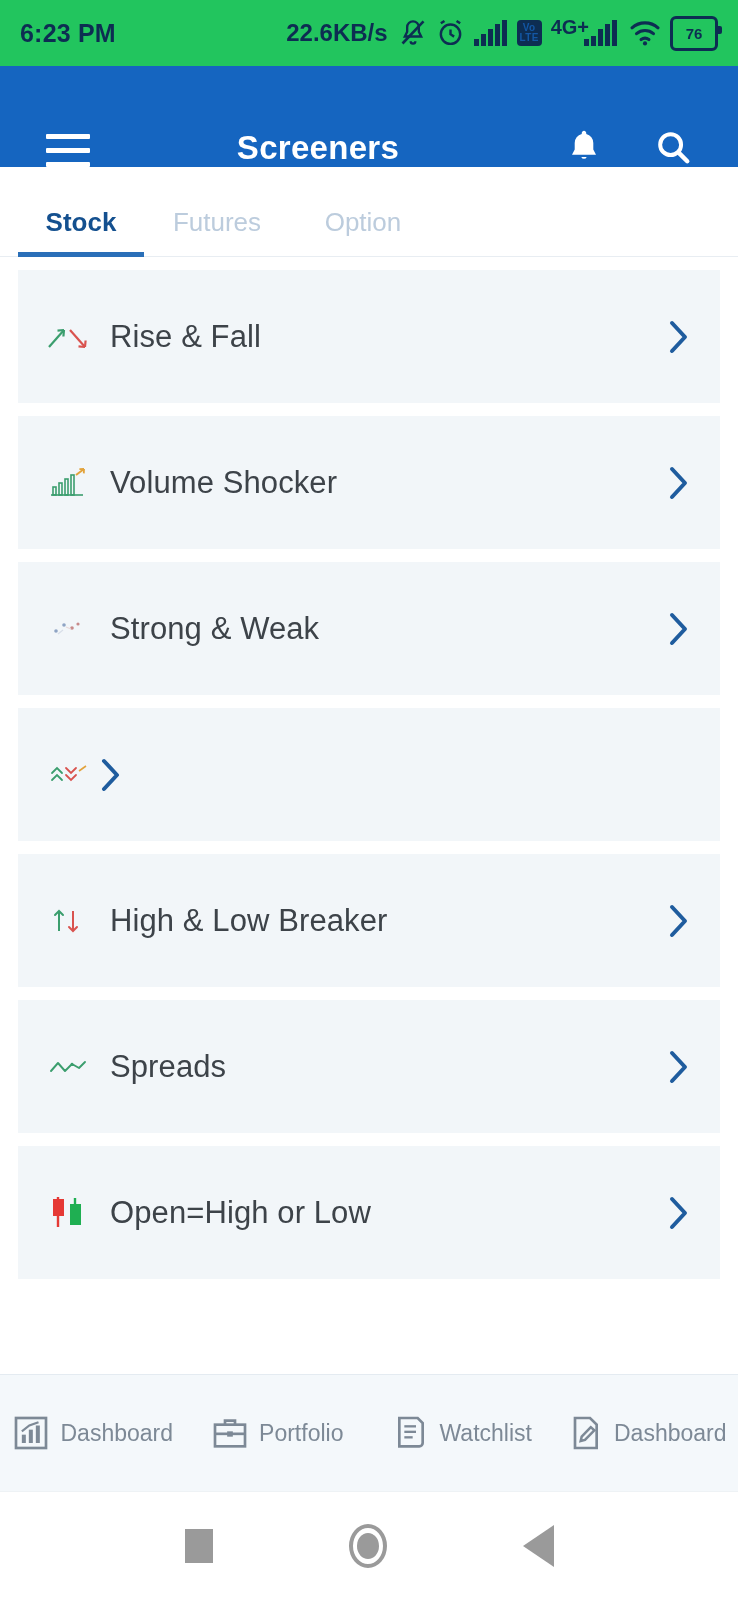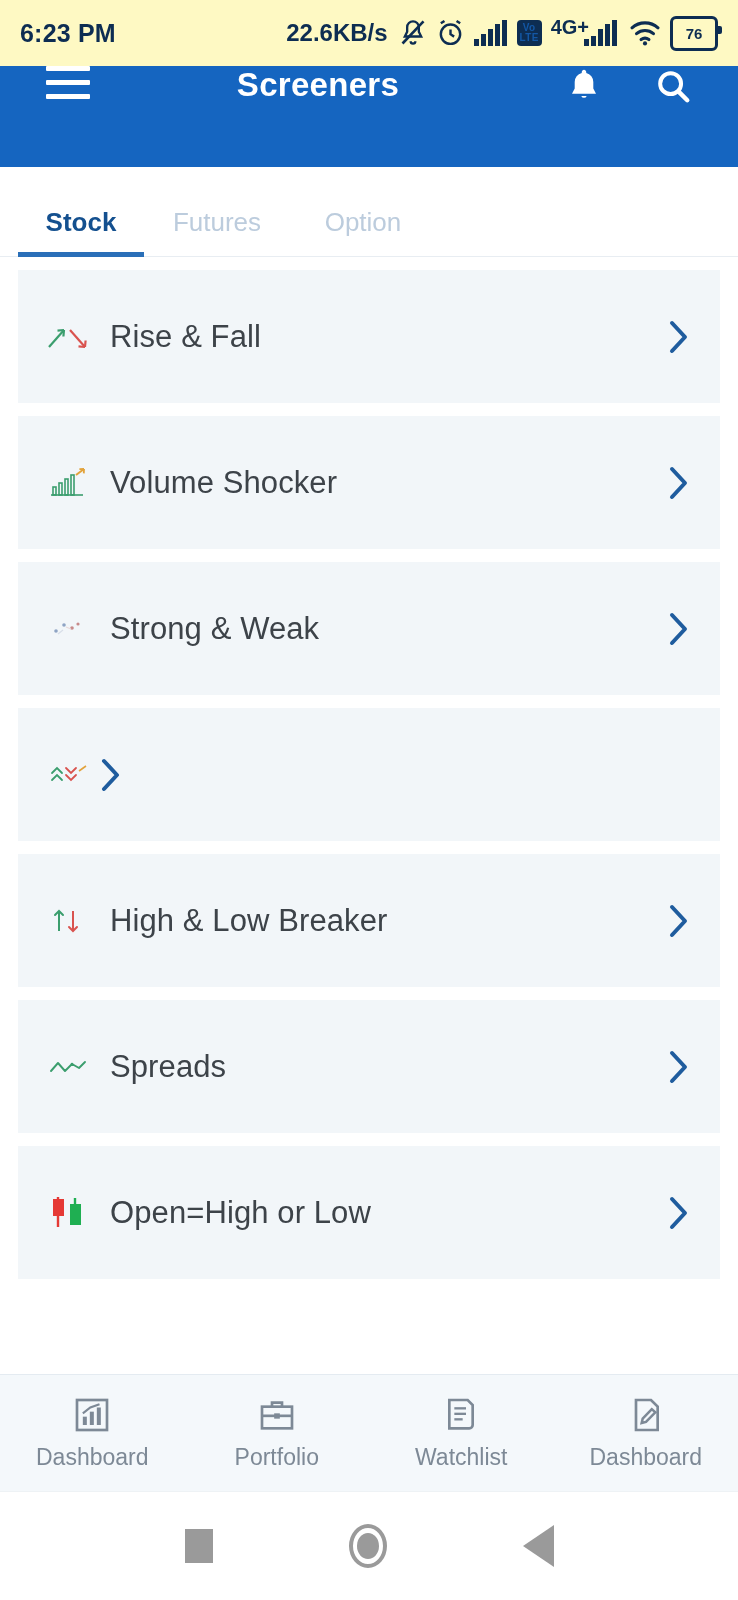--- a/index.html
+++ b/index.html
@@ -6,21 +6,21 @@
   html, body {
     width: 738px; height: 1600px;
     background: #ffffff;
     font-family: "Liberation Sans", sans-serif;
     overflow: hidden;
   }
   .phone { position: relative; width: 738px; height: 1600px; background: #ffffff; display: flex; flex-direction: column; }
 
   
   .statusbar {
-    height: 66px; background: #fef9c3; color: #0c2f58;
+    height: 66px; background: #22c55e; color: #0c2f58;
     display: flex; align-items: center; padding: 16px 20px;
     flex: 0 0 66px;
     justify-content: space-between;
   }
   .status-time { font-size: 25px; font-weight: 700; color: #0d2d52; letter-spacing: .2px; }
   .status-right { margin-left: auto; display: flex; align-items: center; gap: 9px; }
   .net-speed { font-size: 24px; font-weight: 700; color: #0d2d52; margin-right: 2px; }
   .sicon { display: inline-block; line-height: 0; }
   .sicon svg { display: block; }
   .volte-badge {
@@ -31,21 +31,21 @@
   .gplus { font-size: 20px; font-weight: 700; color: #0d2d52; line-height: 1; margin-bottom: 12px; margin-right: -14px; position: relative; z-index: 2; }
   .batt {
     border: 3px solid #0d2d52; border-radius: 6px; width: 48px; height: 35px;
     display: flex; align-items: center; justify-content: center;
     font-size: 15px; font-weight: 700; color: #0d2d52; position: relative;
   }
   .batt::after { content: ""; position: absolute; right: -7px; top: 7px; width: 4px; height: 8px; background: #0d2d52; border-radius: 0 2px 2px 0; }
 
   
   .appbar {
-    height: 101px; background: #1565c0; display: flex; align-items: flex-start;
+    height: 101px; background: #1565c0; display: flex; align-items: flex-end;
     padding: 0 46px; flex: 0 0 101px;
   }
   .hamburger { width: 44px; display: flex; flex-direction: column; gap: 9px; cursor: pointer; }
   .hamburger span { display: block; height: 5px; background: #fff; border-radius: 1px; }
   .appbar-title {
     flex: 1; text-align: center; color: #ffffff; font-size: 33px;
     font-weight: 700; letter-spacing: .3px; margin-left: -20px;
   }
   .appbar-actions { display: flex; align-items: center; gap: 52px; }
   .appbar-actions svg { display: block; cursor: pointer; }
@@ -81,21 +81,21 @@
     flex: 1; font-size: 31px; color: #3d4349; margin-left: 14px; letter-spacing: .1px;
   }
   .row-chevron { flex: 0 0 30px; display: flex; align-items: center; justify-content: center; }
 
   
   .bottomnav {
     flex: 0 0 117px; height: 117px; background: #f4f8fb; display: flex;
     align-items: center; border-top: 1px solid #e4ebf1;
   }
   .navitem {
-    flex: 1; display: flex; flex-direction: column; align-items: center;
+    flex: 1; display: flex; flex-direction: row; align-items: center;
     justify-content: center; gap: 9px; cursor: pointer;
   }
   .navitem svg { display: block; }
   .navlabel { font-size: 23px; color: #7d8996; }
   .navitem.active .navlabel { color: #1565c0; }
 
   
   .androidnav {
     flex: 0 0 109px; height: 109px; background: #ffffff; display: flex;
     align-items: center; justify-content: center; gap: 136px;

